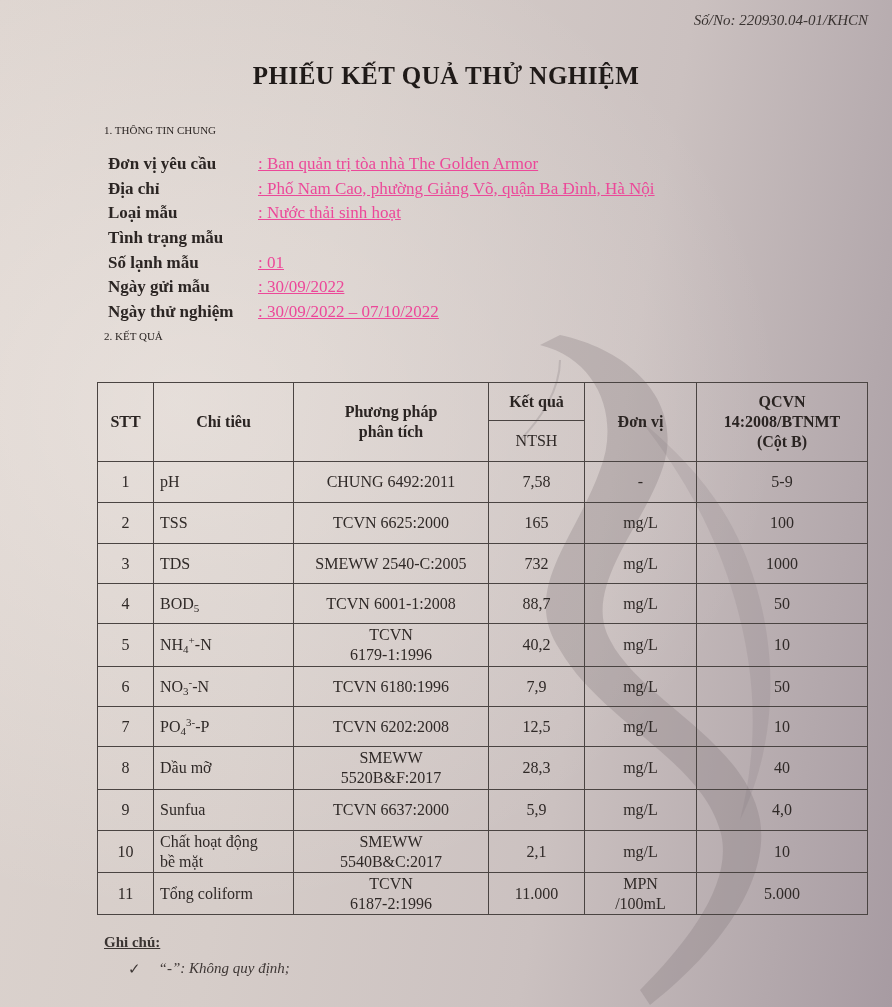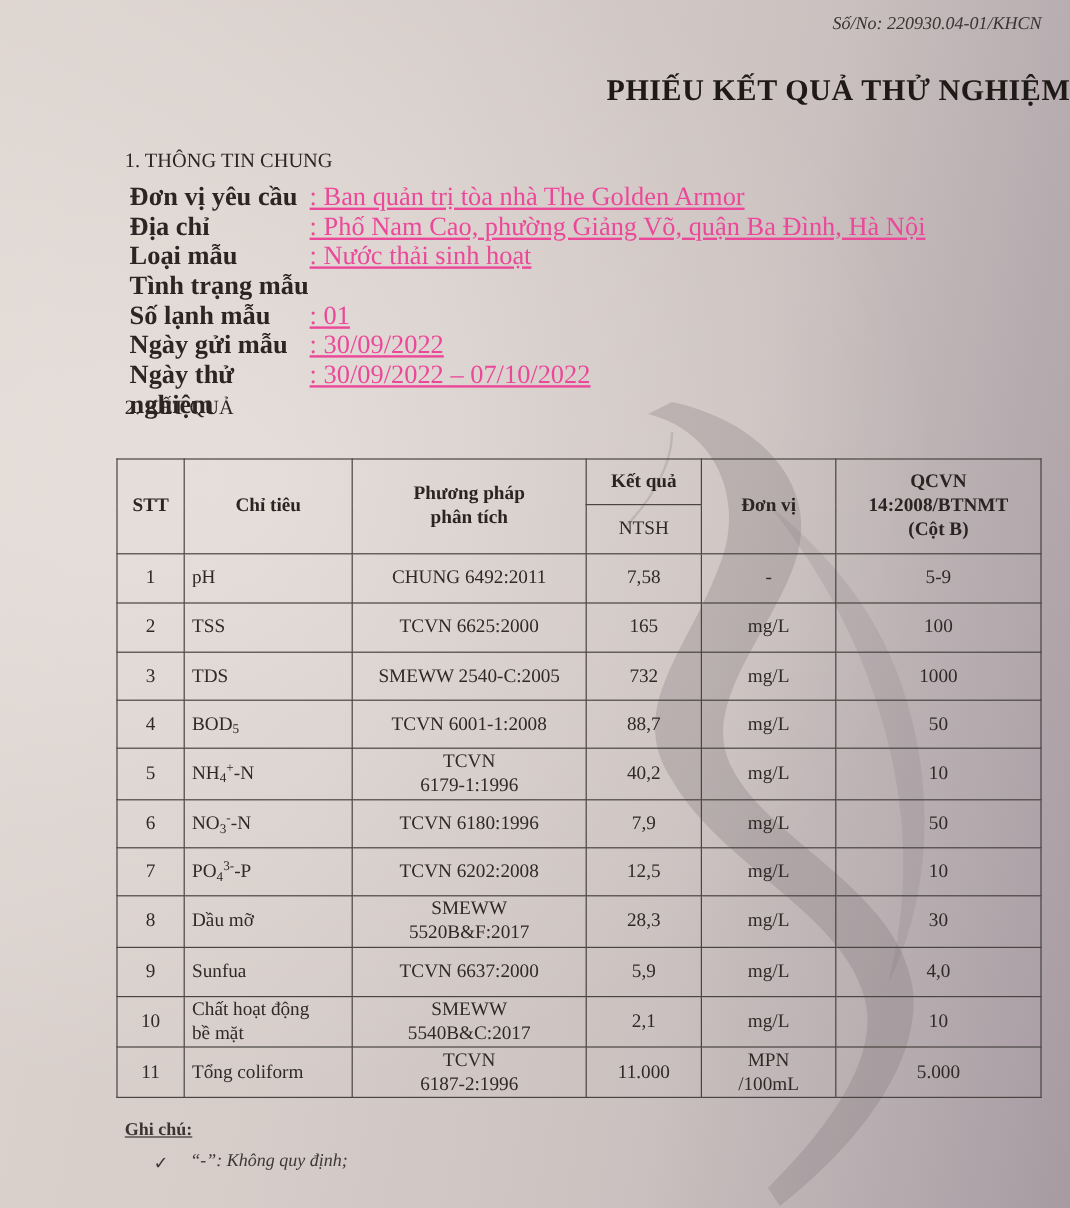--- a/index.html
+++ b/index.html
@@ -33,42 +33,42 @@
       right: 24px;
       font-style: italic;
       font-size: 15px;
       color: #3a3432;
     }
     .doc-title {
       position: absolute;
       top: 62px;
       left: 0;
       width: 892px;
-      text-align: right;
+      text-align: center;
       font-size: 25px;
       font-weight: bold;
       letter-spacing: 0.5px;
       color: #1f1a18;
     }
     .section-heading {
       position: absolute;
       left: 104px;
-      font-size: 17px;
+      font-size: 11px;
       color: #2a2422;
     }
     .info-list {
       position: absolute;
       left: 108px;
       top: 152px;
     }
     .info-row {
       display: flex;
       height: 24.7px;
       line-height: 24.7px;
-      font-size: 22px;
+      font-size: 17px;
     }
     .info-label {
       width: 150px;
       font-weight: bold;
       color: #2b2523;
     }
     .info-value {
       color: #ec4899;
       text-decoration: underline;
     }
@@ -268,21 +268,21 @@
 
     <tr style="height:43px;">
       <td>8</td>
       <td class="left">Dầu mỡ</td>
       <td>
         <div>SMEWW</div>
         <div>5520B&amp;F:2017</div>
       </td>
       <td>28,3</td>
       <td>mg/L</td>
-      <td>30</td>
+      <td>40</td>
     </tr>
 
     <tr style="height:41px;">
       <td>9</td>
       <td class="left">Sunfua</td>
       <td>TCVN 6637:2000</td>
       <td>5,9</td>
       <td>mg/L</td>
       <td>4,0</td>
     </tr>

